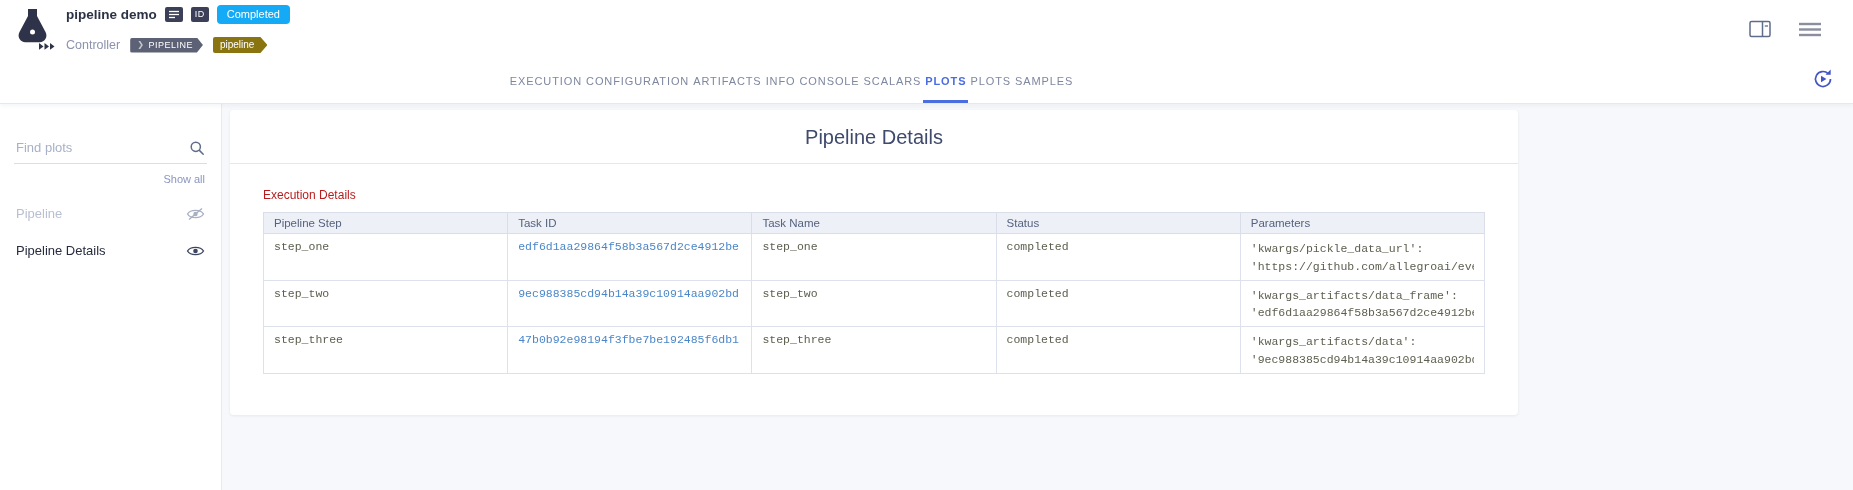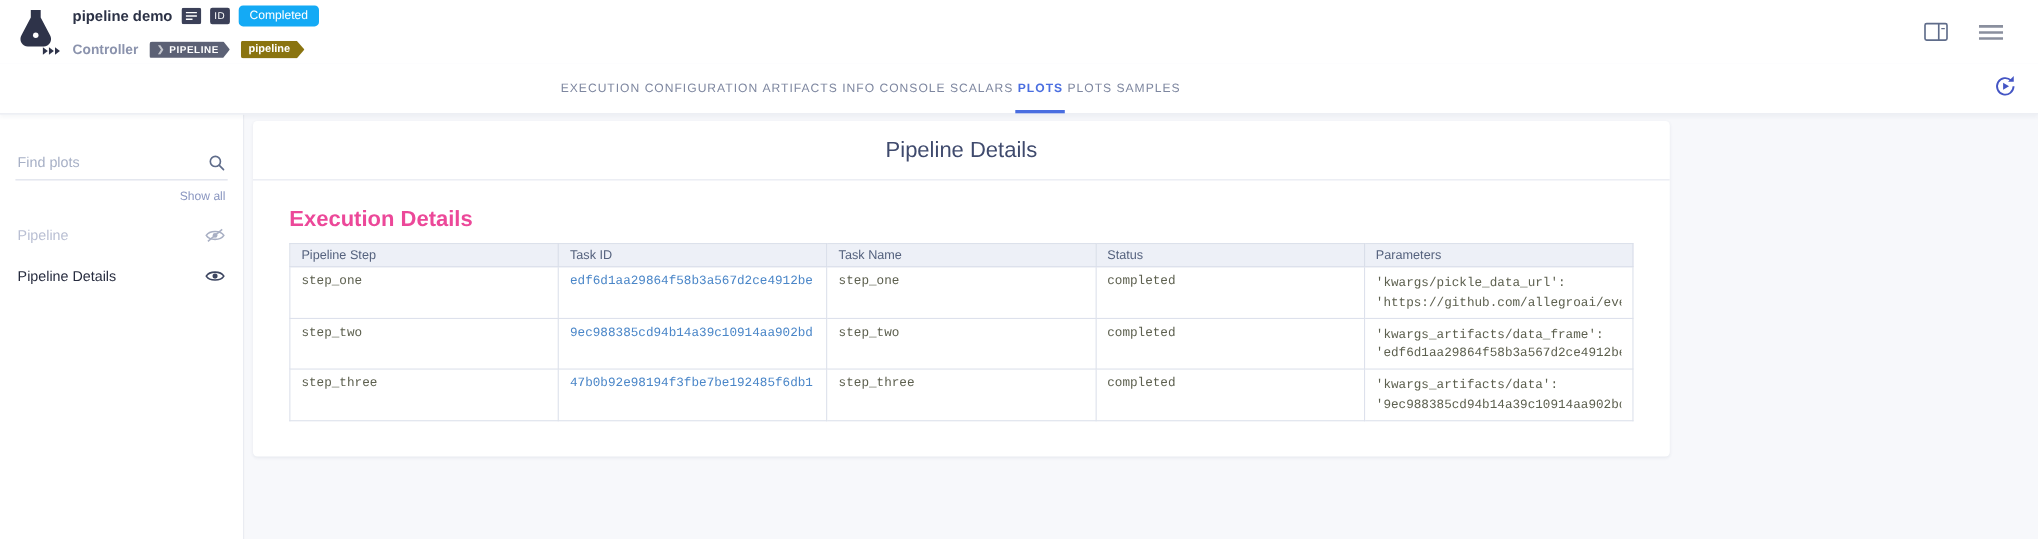--- a/index.html
+++ b/index.html
@@ -8,21 +8,21 @@
 
   
   .header { height:58px; background:#fff; display:flex; align-items:center; padding:0 18px 0 12px; }
   .logo { width:44px; height:46px; margin-right:10px; flex:0 0 auto; }
   .title-block { display:flex; flex-direction:column; justify-content:flex-end; gap:13px; }
   .title-row { display:flex; align-items:center; gap:8px; }
   .app-title { font-size:13.5px; font-weight:bold; color:#2c3246; }
   .icon-badge { display:inline-flex; }
   .id-badge { background:#3b4058; color:#fff; font-size:9px; font-weight:normal; padding:3px 4px; border-radius:2px; line-height:1; letter-spacing:.5px; }
   .status-badge { background:#14aaf5; color:#fff; font-size:11px; padding:3px 10px; border-radius:4px; line-height:1.2; }
-  .subtitle-row { display:flex; align-items:center; gap:10px;font-weight:bold; }
+  .subtitle-row { display:flex; align-items:center; gap:10px; }
   .subtitle { font-size:12.5px; color:#8b93ad; }
   .tag { display:inline-flex; align-items:center; gap:4px; color:#fff; font-size:9px; line-height:1; padding:3px 10px 3px 7px; border-radius:2px 0 0 2px; }
   .tag-system { background:#5c6175; letter-spacing:.5px; clip-path:polygon(0 0, calc(100% - 6px) 0, 100% 50%, calc(100% - 6px) 100%, 0 100%); }
   .tag-gold { background:#8a7410; font-size:10px; clip-path:polygon(0 0, calc(100% - 7px) 0, 100% 50%, calc(100% - 7px) 100%, 0 100%); padding-right:13px; }
   .tag .chev { color:rgba(255,255,255,.65); font-size:8px; }
   .header-right { margin-left:auto; display:flex; align-items:center; gap:28px; padding-right:14px; }
   .hdr-icon { cursor:pointer; display:inline-flex; }
 
   
   .tabs { height:46px; background:#fff; border-bottom:1px solid #e5e8f0; box-shadow:0 2px 4px rgba(40,50,90,.05); display:flex; align-items:stretch; justify-content:center; position:relative; }
@@ -42,21 +42,21 @@
   .show-all { text-align:right; font-size:11px; color:#8a96c0; padding:9px 2px 10px; cursor:pointer; }
   .plot-item { display:flex; align-items:center; justify-content:space-between; padding:11px 2px 11px 2px; font-size:13px; color:#262b3e; cursor:pointer; }
   .plot-item.dim .plot-item-label { color:#b9bfd3; }
   .eye { display:inline-flex; cursor:pointer; }
 
   .main { flex:1; padding:6px 0 0 8px; }
   .plot-card { width:1288px; height:305px; background:#fff; border-radius:4px; box-shadow:0 1px 3px rgba(40,50,90,.08); overflow:hidden; }
   .plot-title { text-align:center; font-size:20px; color:#3f4a6d; padding:16px 0 14px; }
   .plot-divider { border-bottom:1px solid #e4e7ef; }
   .plot-body { padding:24px 33px 0; }
-  .section-title { font-size:20px; color:#ec4899; font-weight:700; }
+  .section-title { font-size:12px; color:#b91c1c; font-weight:400; }
 
   table.exec { width:100%; border-collapse:collapse; table-layout:fixed; margin-top:10px; }
   table.exec th { background:#edf0f7; border:1px solid #d9dee9; padding:4px 10px; font-size:11.5px; font-weight:400; color:#55627e; text-align:left;margin-top:31px; }
   table.exec td { border:1px solid #dde1ec; padding:6px 10px 4px; font-size:11.5px; color:#5d604f; vertical-align:top; height:38px; overflow:hidden;font-family:Liberation Mono, monospace; }
   table.exec a { color:#4a86c8; text-decoration:none; cursor:pointer; }
   .param-line { white-space:nowrap; overflow:hidden; line-height:1.55; }
 </style>
 </head>
 <body>
 

